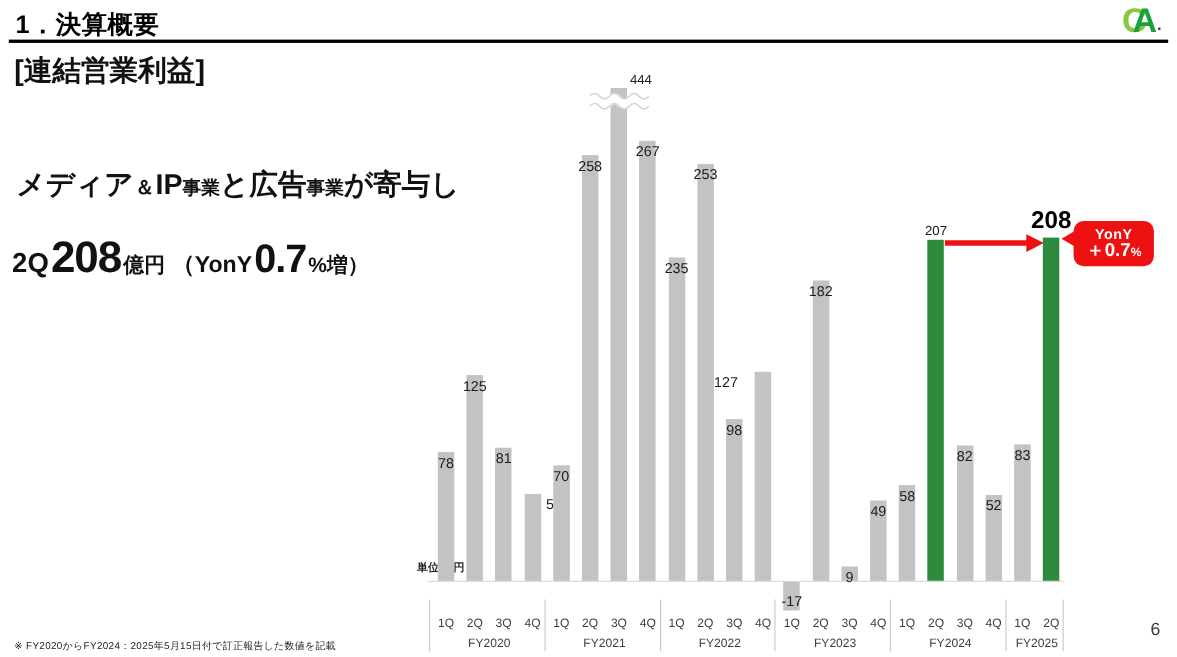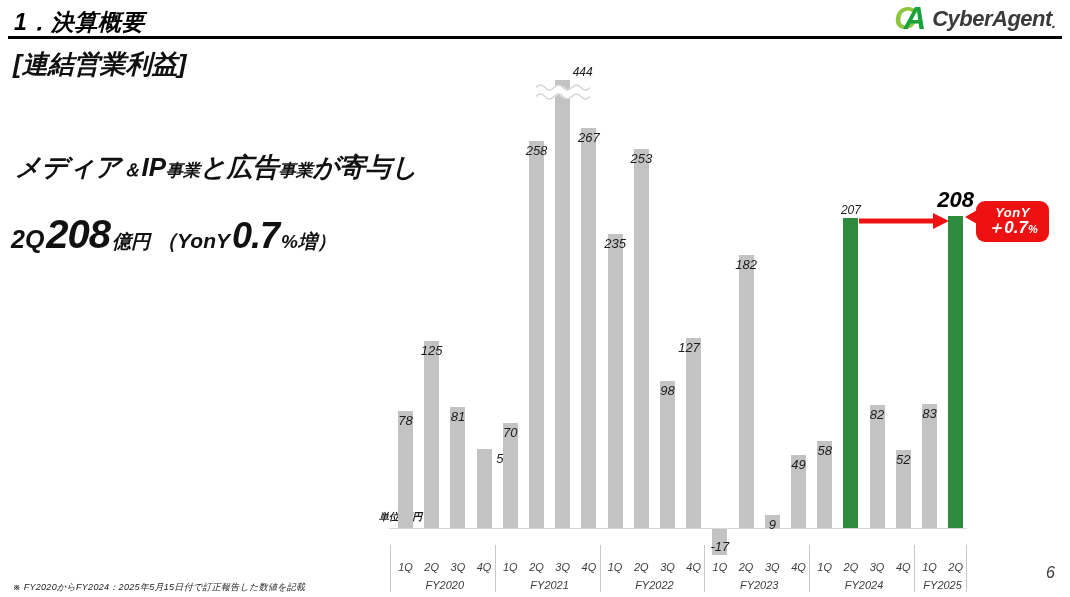--- a/index.html
+++ b/index.html
@@ -1,19 +1,19 @@
 <!DOCTYPE html>
 <html><head>
 <meta charset="utf-8">
 <style>
   * { margin:0; padding:0; box-sizing:border-box; }
   html,body { background:#ffffff; }
   #slide {
     position:relative; width:1070px; height:597px; background:#ffffff;
-    font-family:"Liberation Sans","DejaVu Sans",sans-serif; overflow:hidden; color:#111;font-style:italic;
+    font-family:"Liberation Sans","DejaVu Sans",sans-serif; overflow:hidden; color:#111;
   }
   
   .page-title {
     position:absolute; left:14px; top:7px; font-size:23px; font-weight:900;
     letter-spacing:0.5px; color:#000;
   }
   .title-underline { position:absolute; left:8px; top:36px; width:1054px; height:3px; background:#000; }
   .logo { position:absolute; top:3px; right:14px; display:flex; align-items:center; height:32px; }
   .logo-c { font-size:31px; font-weight:900; color:#8dc63f; letter-spacing:-2px; }
   .logo-a { font-size:31px; font-weight:900; color:#17a23c; margin-left:-11px; }
@@ -78,21 +78,20 @@
 </head>
 <body>
 
 <div id="slide">
 
   <div class="page-title">1．決算概要</div>
   <div class="title-underline"></div>
   <div class="logo">
     <span class="logo-c">C</span>
     <span class="logo-a">A</span>
-    <span class="logo-text">CyberAgent</span>
     <span class="logo-dot">.</span>
   </div>
 
   <div class="section-label">[連結営業利益]</div>
 
   <div class="headline">
     <span class="seg-lg">メディア</span>
     <span class="seg-amp">＆</span>
     <span class="seg-lg">IP</span>
     <span class="seg-sm">事業</span>
@@ -155,21 +154,21 @@
       <div class="bar" style="left: 607.6px; top: 234px; width: 15px; height: 294px; background: rgb(195, 195, 195);"></div>
       <div class="bar-label" style="left: 615.1px; top: 237px;">235</div>
       <div class="q-label" style="left: 615.1px; top: 562px;">1Q</div>
       <div class="bar" style="left: 633.8px; top: 148.5px; width: 15px; height: 379.5px; background: rgb(195, 195, 195);"></div>
       <div class="bar-label" style="left: 641.3px; top: 151.5px;">253</div>
       <div class="q-label" style="left: 641.3px; top: 562px;">2Q</div>
       <div class="bar" style="left: 660px; top: 381px; width: 15px; height: 147px; background: rgb(195, 195, 195);"></div>
       <div class="bar-label" style="left: 667.5px; top: 384px;">98</div>
       <div class="q-label" style="left: 667.5px; top: 562px;">3Q</div>
       <div class="bar" style="left: 686.2px; top: 337.5px; width: 15px; height: 190.5px; background: rgb(195, 195, 195);"></div>
-      <div class="bar-label" style="left: 689px; top: 340.5px;">127</div>
+      <div class="bar-label" style="left: 660px; top: 340.5px;">127</div>
       <div class="q-label" style="left: 693.7px; top: 562px;">4Q</div>
       <div class="bar" style="left: 712.4px; top: 529px; width: 15px; height: 25.5px; background: rgb(195, 195, 195);"></div>
       <div class="bar-label" style="left: 719.9px; top: 539.5px;">-17</div>
       <div class="q-label" style="left: 719.9px; top: 562px;">1Q</div>
       <div class="bar" style="left: 738.6px; top: 255px; width: 15px; height: 273px; background: rgb(195, 195, 195);"></div>
       <div class="bar-label" style="left: 746.1px; top: 258px;">182</div>
       <div class="q-label" style="left: 746.1px; top: 562px;">2Q</div>
       <div class="bar" style="left: 764.8px; top: 514.5px; width: 15px; height: 13.5px; background: rgb(195, 195, 195);"></div>
       <div class="bar-label" style="left: 772.3px; top: 517.5px;">9</div>
       <div class="q-label" style="left: 772.3px; top: 562px;">3Q</div>

